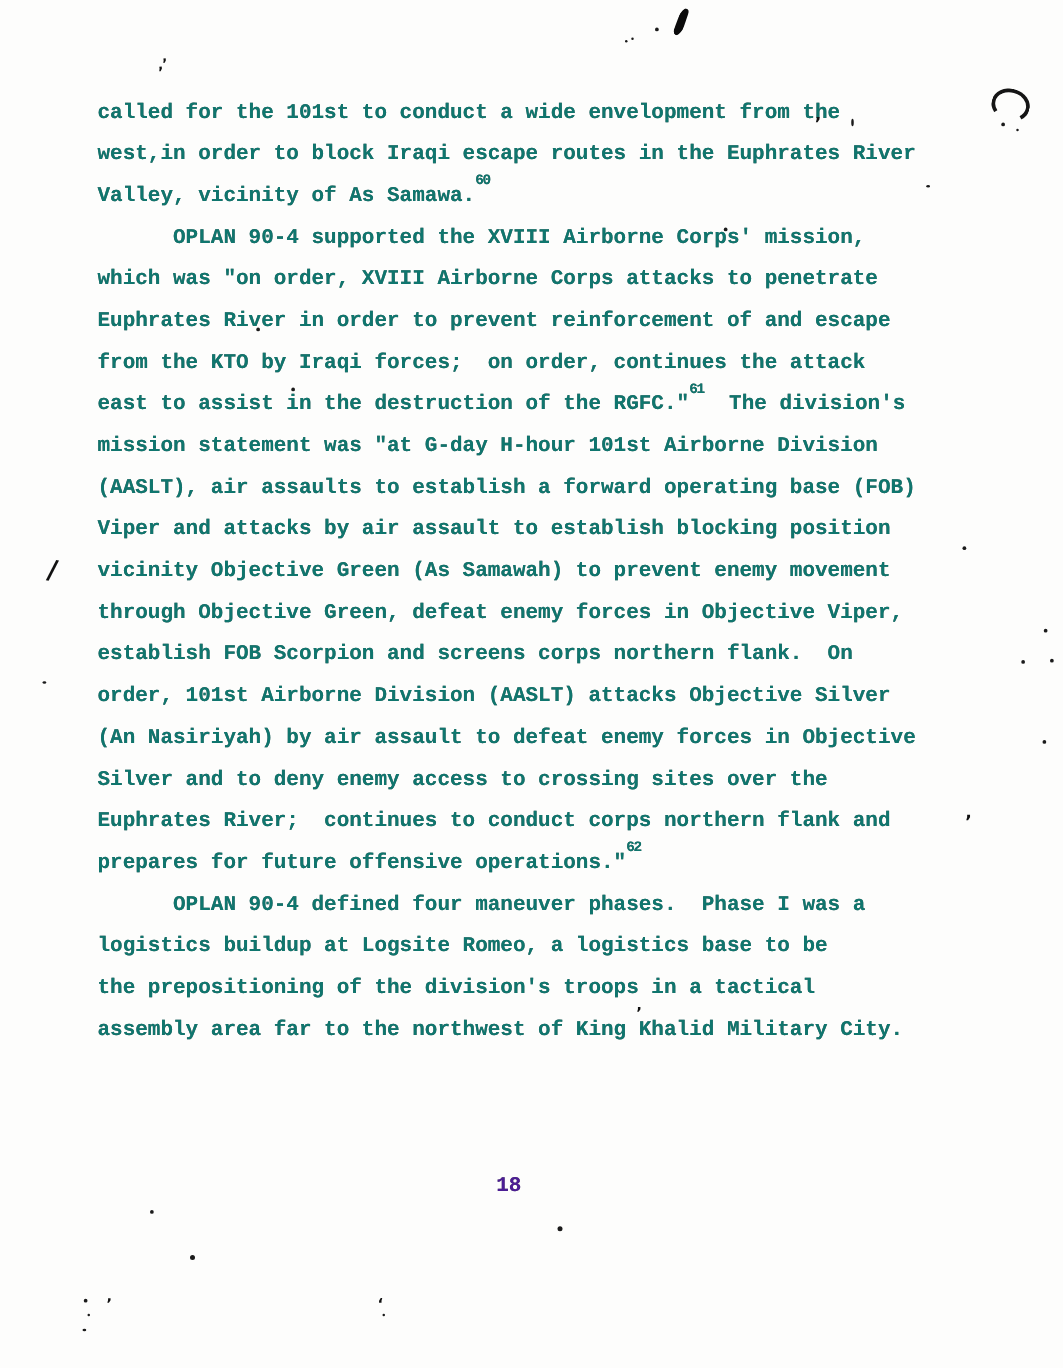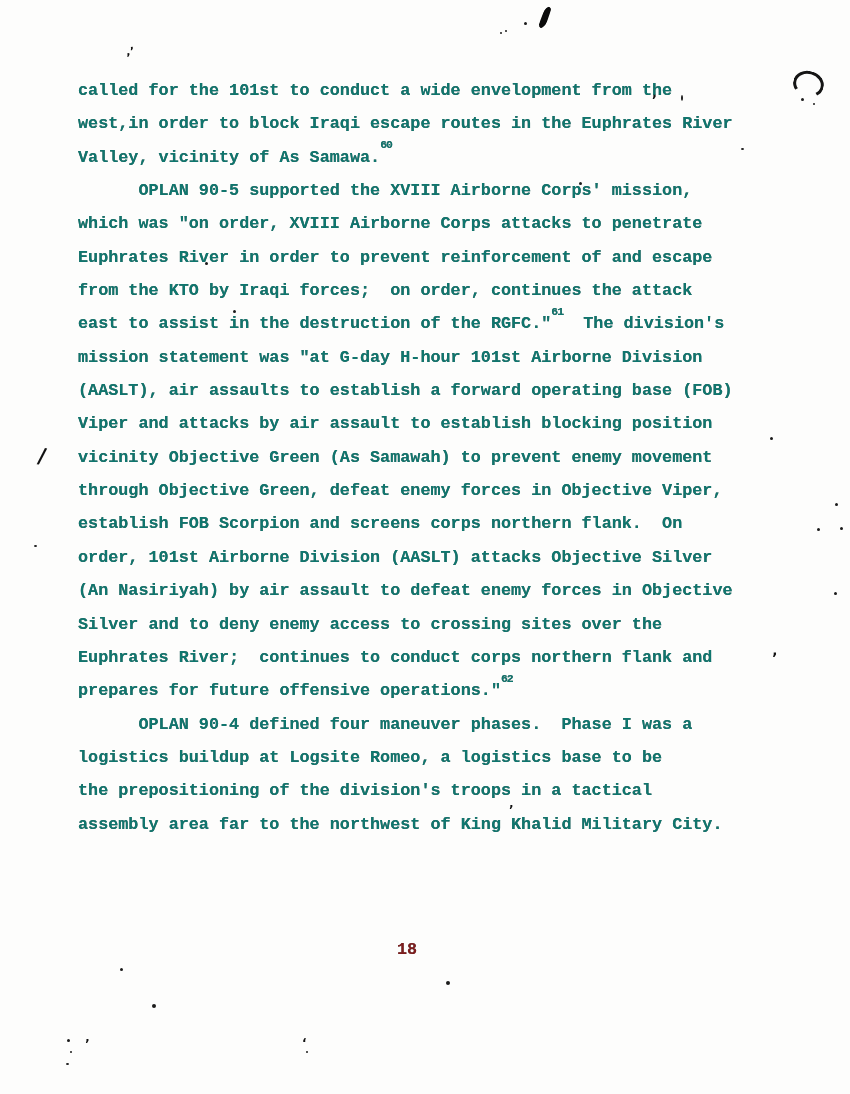--- a/index.html
+++ b/index.html
@@ -38,21 +38,21 @@
     letter-spacing: -1px;
     text-align: center;
   }
   .page-number {
     position: absolute;
     left: 397px; top: 940px;
     font-family: "Liberation Mono", "DejaVu Sans Mono", monospace;
     font-weight: 700;
     font-size: 16.8px;
     line-height: 20px;
-    color: #7f1d1d;
+    color: #4c1d95;
     text-shadow: 0 0 0.5px rgba(20,20,20,0.65);
   }
   .marks-layer { position: absolute; left: 0; top: 0; width: 850px; height: 1094px; pointer-events: none; }
   .mark { position: absolute; line-height: 1; color: #101010; }
   .mark-dot { background: #1b1b1b; border-radius: 50%; width: 3px; height: 3px; }
   .mark-stroke {
     background: #0b0b0b;
     border-radius: 45% 60% 50% 60%;
     clip-path: polygon(18% 0%, 72% 0%, 100% 76%, 100% 100%, 22% 100%, 0% 20%);
   }
@@ -68,21 +68,21 @@
   }
 </style>
 </head>
 <body>
 
 <div class="page">
   <div class="text-block" id="text-block">
       <div class="line">called for the 101st to conduct a wide envelopment from the</div>
       <div class="line">west,in order to block Iraqi escape routes in the Euphrates River</div>
       <div class="line">Valley, vicinity of As Samawa.<sup class="fn">60</sup></div>
-      <div class="line">      OPLAN 90-5 supported the XVIII Airborne Corps' mission,</div>
+      <div class="line">      OPLAN 90-4 supported the XVIII Airborne Corps' mission,</div>
       <div class="line">which was "on order, XVIII Airborne Corps attacks to penetrate</div>
       <div class="line">Euphrates River in order to prevent reinforcement of and escape</div>
       <div class="line">from the KTO by Iraqi forces;  on order, continues the attack</div>
       <div class="line">east to assist in the destruction of the RGFC."<sup class="fn">61</sup>  The division's</div>
       <div class="line">mission statement was "at G-day H-hour 101st Airborne Division</div>
       <div class="line">(AASLT), air assaults to establish a forward operating base (FOB)</div>
       <div class="line">Viper and attacks by air assault to establish blocking position</div>
       <div class="line">vicinity Objective Green (As Samawah) to prevent enemy movement</div>
       <div class="line">through Objective Green, defeat enemy forces in Objective Viper,</div>
       <div class="line">establish FOB Scorpion and screens corps northern flank.  On</div>

